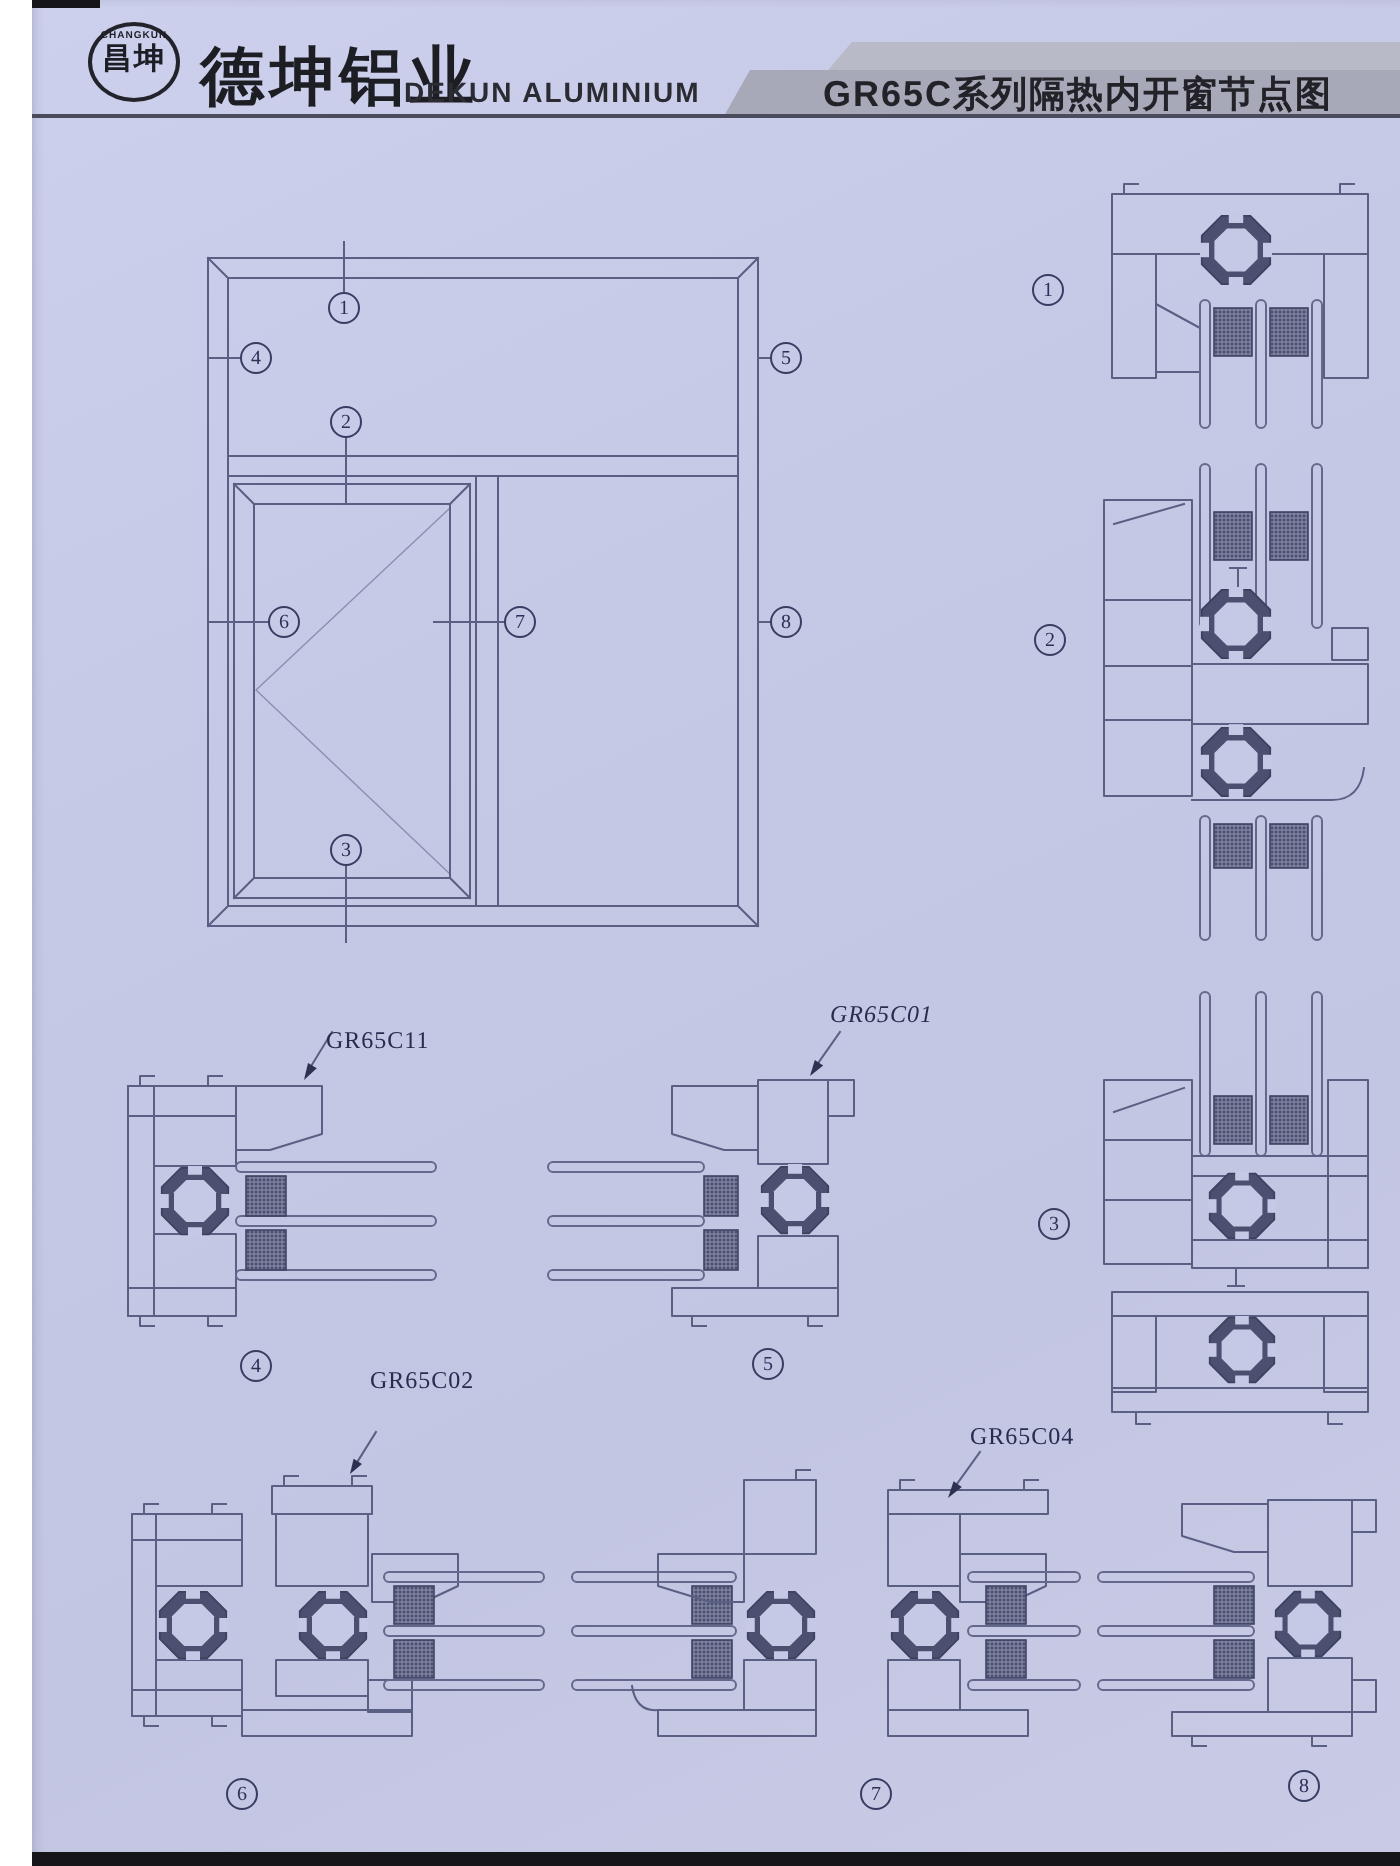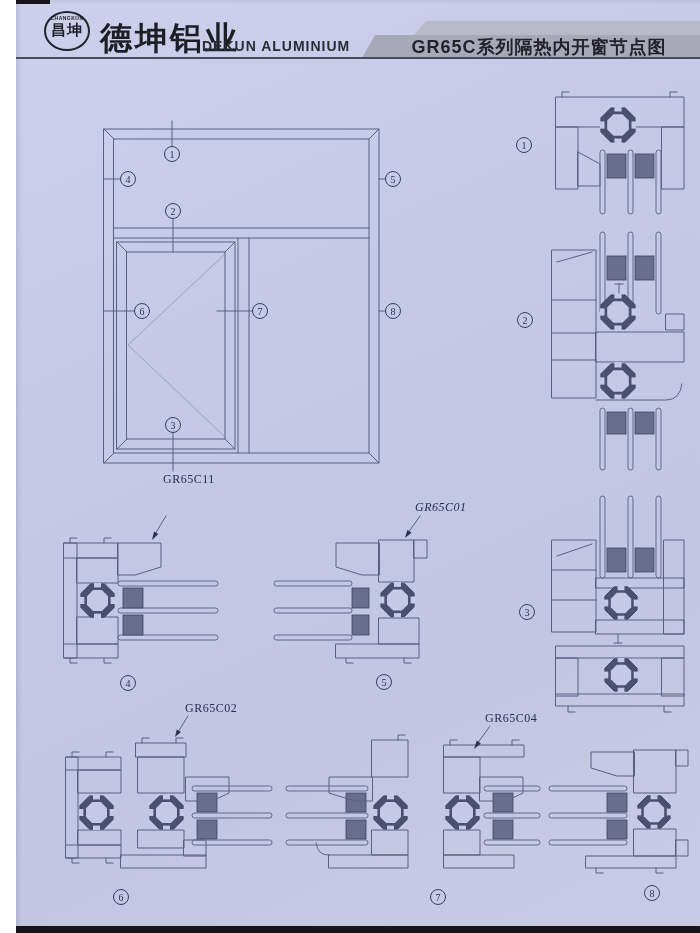--- a/index.html
+++ b/index.html
@@ -295,19 +295,19 @@
   <div class="marker" style="left:97px;top:889px;">
       <span>6</span>
     </div>
   <div class="marker" style="left:414px;top:889px;">
       <span>7</span>
     </div>
   <div class="marker" style="left:628px;top:885px;">
       <span>8</span>
     </div>
 
-  <div class="plabel" style="left:147px;top:472px;text-align:right;">GR65C11</div>
+  <div class="plabel" style="left:147px;top:513px;text-align:right;">GR65C11</div>
   <div class="plabel" style="left:399px;top:500px;font-style:italic;">GR65C01</div>
-  <div class="plabel" style="left:169px;top:701px;">GR65C02</div>
+  <div class="plabel" style="left:169px;top:683px;">GR65C02</div>
   <div class="plabel" style="left:469px;top:711px;">GR65C04</div>
 
   <div class="edge-bottom"></div>
 </div>
 
 </body></html>

